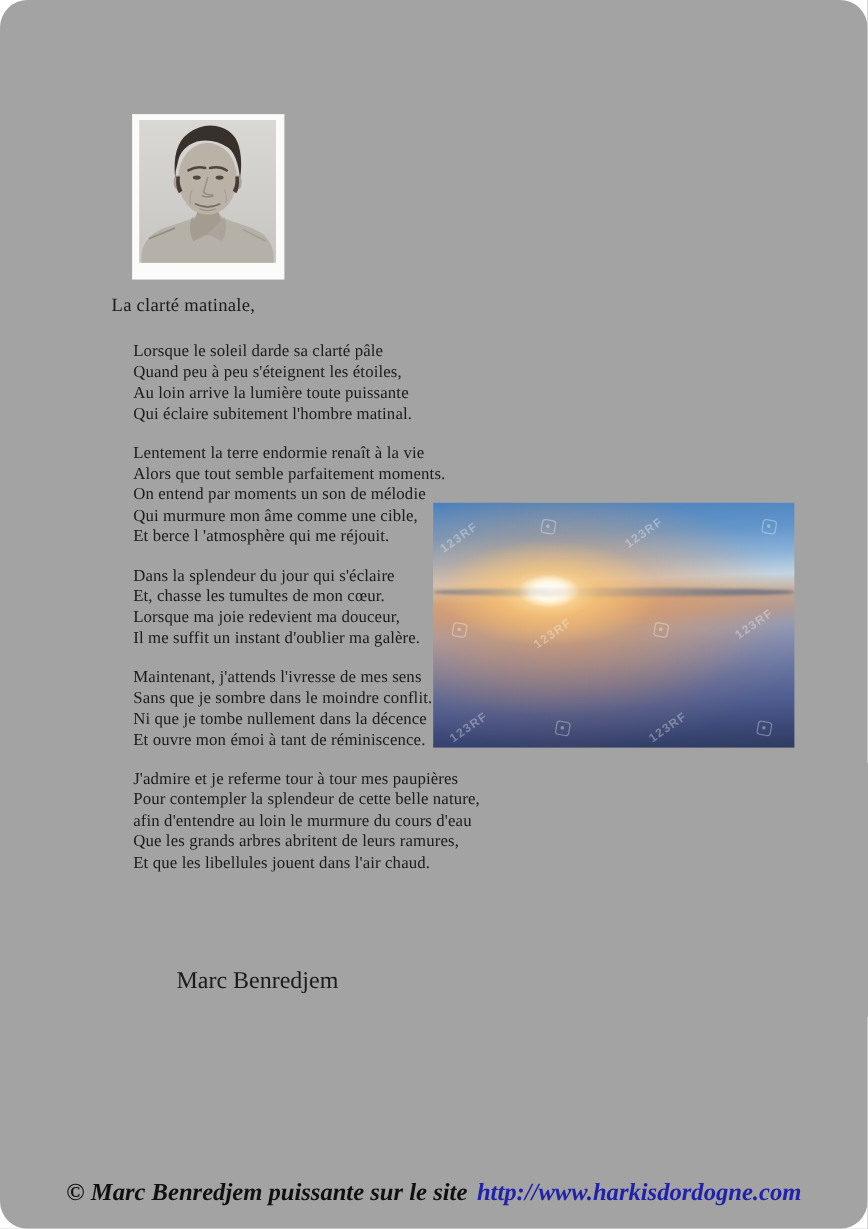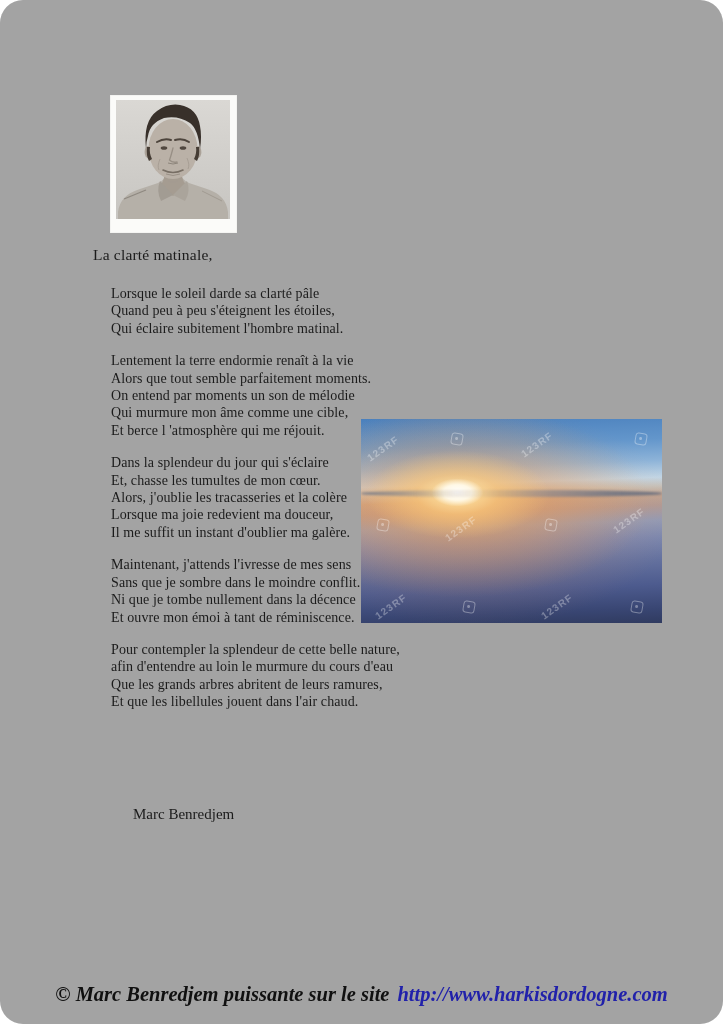--- a/index.html
+++ b/index.html
@@ -26,22 +26,22 @@
     position:absolute; left:93px; top:246px;
     font-size:15.5px; color:#1b1b1b; letter-spacing:.2px;
   }
   .poem {
     position:absolute; left:63px; top:285px; width:320px;
     font-size:14px; line-height:17.4px; color:#1b1b1b; letter-spacing:.1px;margin-left:48px;
   }
   .stanza { margin:0 0 15px 0; }
   .pline { display:block; white-space:nowrap; }
   .author-sig {
-    position:absolute; left:133px; top:806px;
-    font-size:15px; color:#1b1b1b;
+    position:absolute; left:147px; top:806px;
+    font-size:20px; color:#1b1b1b;
   }
 
   
   .sunset {
     position:absolute; left:361px; top:419px; width:301px; height:204px;
     overflow:hidden;
     background:
       radial-gradient(ellipse 26px 14px at 32% 36%, #ffffff 0%, #fff8e6 55%, rgba(255,244,214,0) 100%),
       radial-gradient(ellipse 92px 44px at 32% 37%, rgba(255,236,178,.95) 0%, rgba(255,208,128,.55) 45%, rgba(255,195,115,0) 100%),
       radial-gradient(ellipse 190px 95px at 33% 41%, rgba(248,168,82,.6) 0%, rgba(242,158,82,.3) 50%, rgba(242,160,85,0) 100%),
@@ -139,43 +139,44 @@
       <path d="M58,86 q5,3 10,0" stroke="#a49b91" stroke-width="1" fill="none"></path>
     </svg>
   </div>
 
   <div class="poem-title">La clarté matinale,</div>
 
   <div class="poem">
     <p class="stanza">
       <span class="pline">Lorsque le soleil darde sa clarté pâle</span>
       <span class="pline">Quand peu à peu s'éteignent les étoiles,</span>
+      <span class="pline">Au loin arrive la lumière toute puissante</span>
       <span class="pline">Qui éclaire subitement l'hombre matinal.</span>
     </p>
     <p class="stanza">
       <span class="pline">Lentement la terre endormie renaît à la vie</span>
       <span class="pline">Alors que tout semble parfaitement moments.</span>
       <span class="pline">On entend par moments un son de mélodie</span>
       <span class="pline">Qui murmure mon âme comme une cible,</span>
       <span class="pline">Et berce l 'atmosphère qui me réjouit.</span>
     </p>
     <p class="stanza">
       <span class="pline">Dans la splendeur du jour qui s'éclaire</span>
       <span class="pline">Et, chasse les tumultes de mon cœur.</span>
-      <span class="pline">Alors, j'oublie les tracasseries et la colère</span>
       <span class="pline">Lorsque ma joie redevient ma douceur,</span>
       <span class="pline">Il me suffit un instant d'oublier ma galère.</span>
     </p>
     <p class="stanza">
       <span class="pline">Maintenant, j'attends l'ivresse de mes sens</span>
       <span class="pline">Sans que je sombre dans le moindre conflit.</span>
       <span class="pline">Ni que je tombe nullement dans la décence</span>
       <span class="pline">Et ouvre mon émoi à tant de réminiscence.</span>
     </p>
     <p class="stanza">
+      <span class="pline">J'admire et je referme tour à tour mes paupières</span>
       <span class="pline">Pour contempler la splendeur de cette belle nature,</span>
       <span class="pline">afin d'entendre au loin le murmure du cours d'eau</span>
       <span class="pline">Que les grands arbres abritent de leurs ramures,</span>
       <span class="pline">Et que les libellules jouent dans l'air chaud.</span>
     </p>
   </div>
 
   <div class="author-sig">Marc Benredjem</div>
 
   <div class="sunset">

